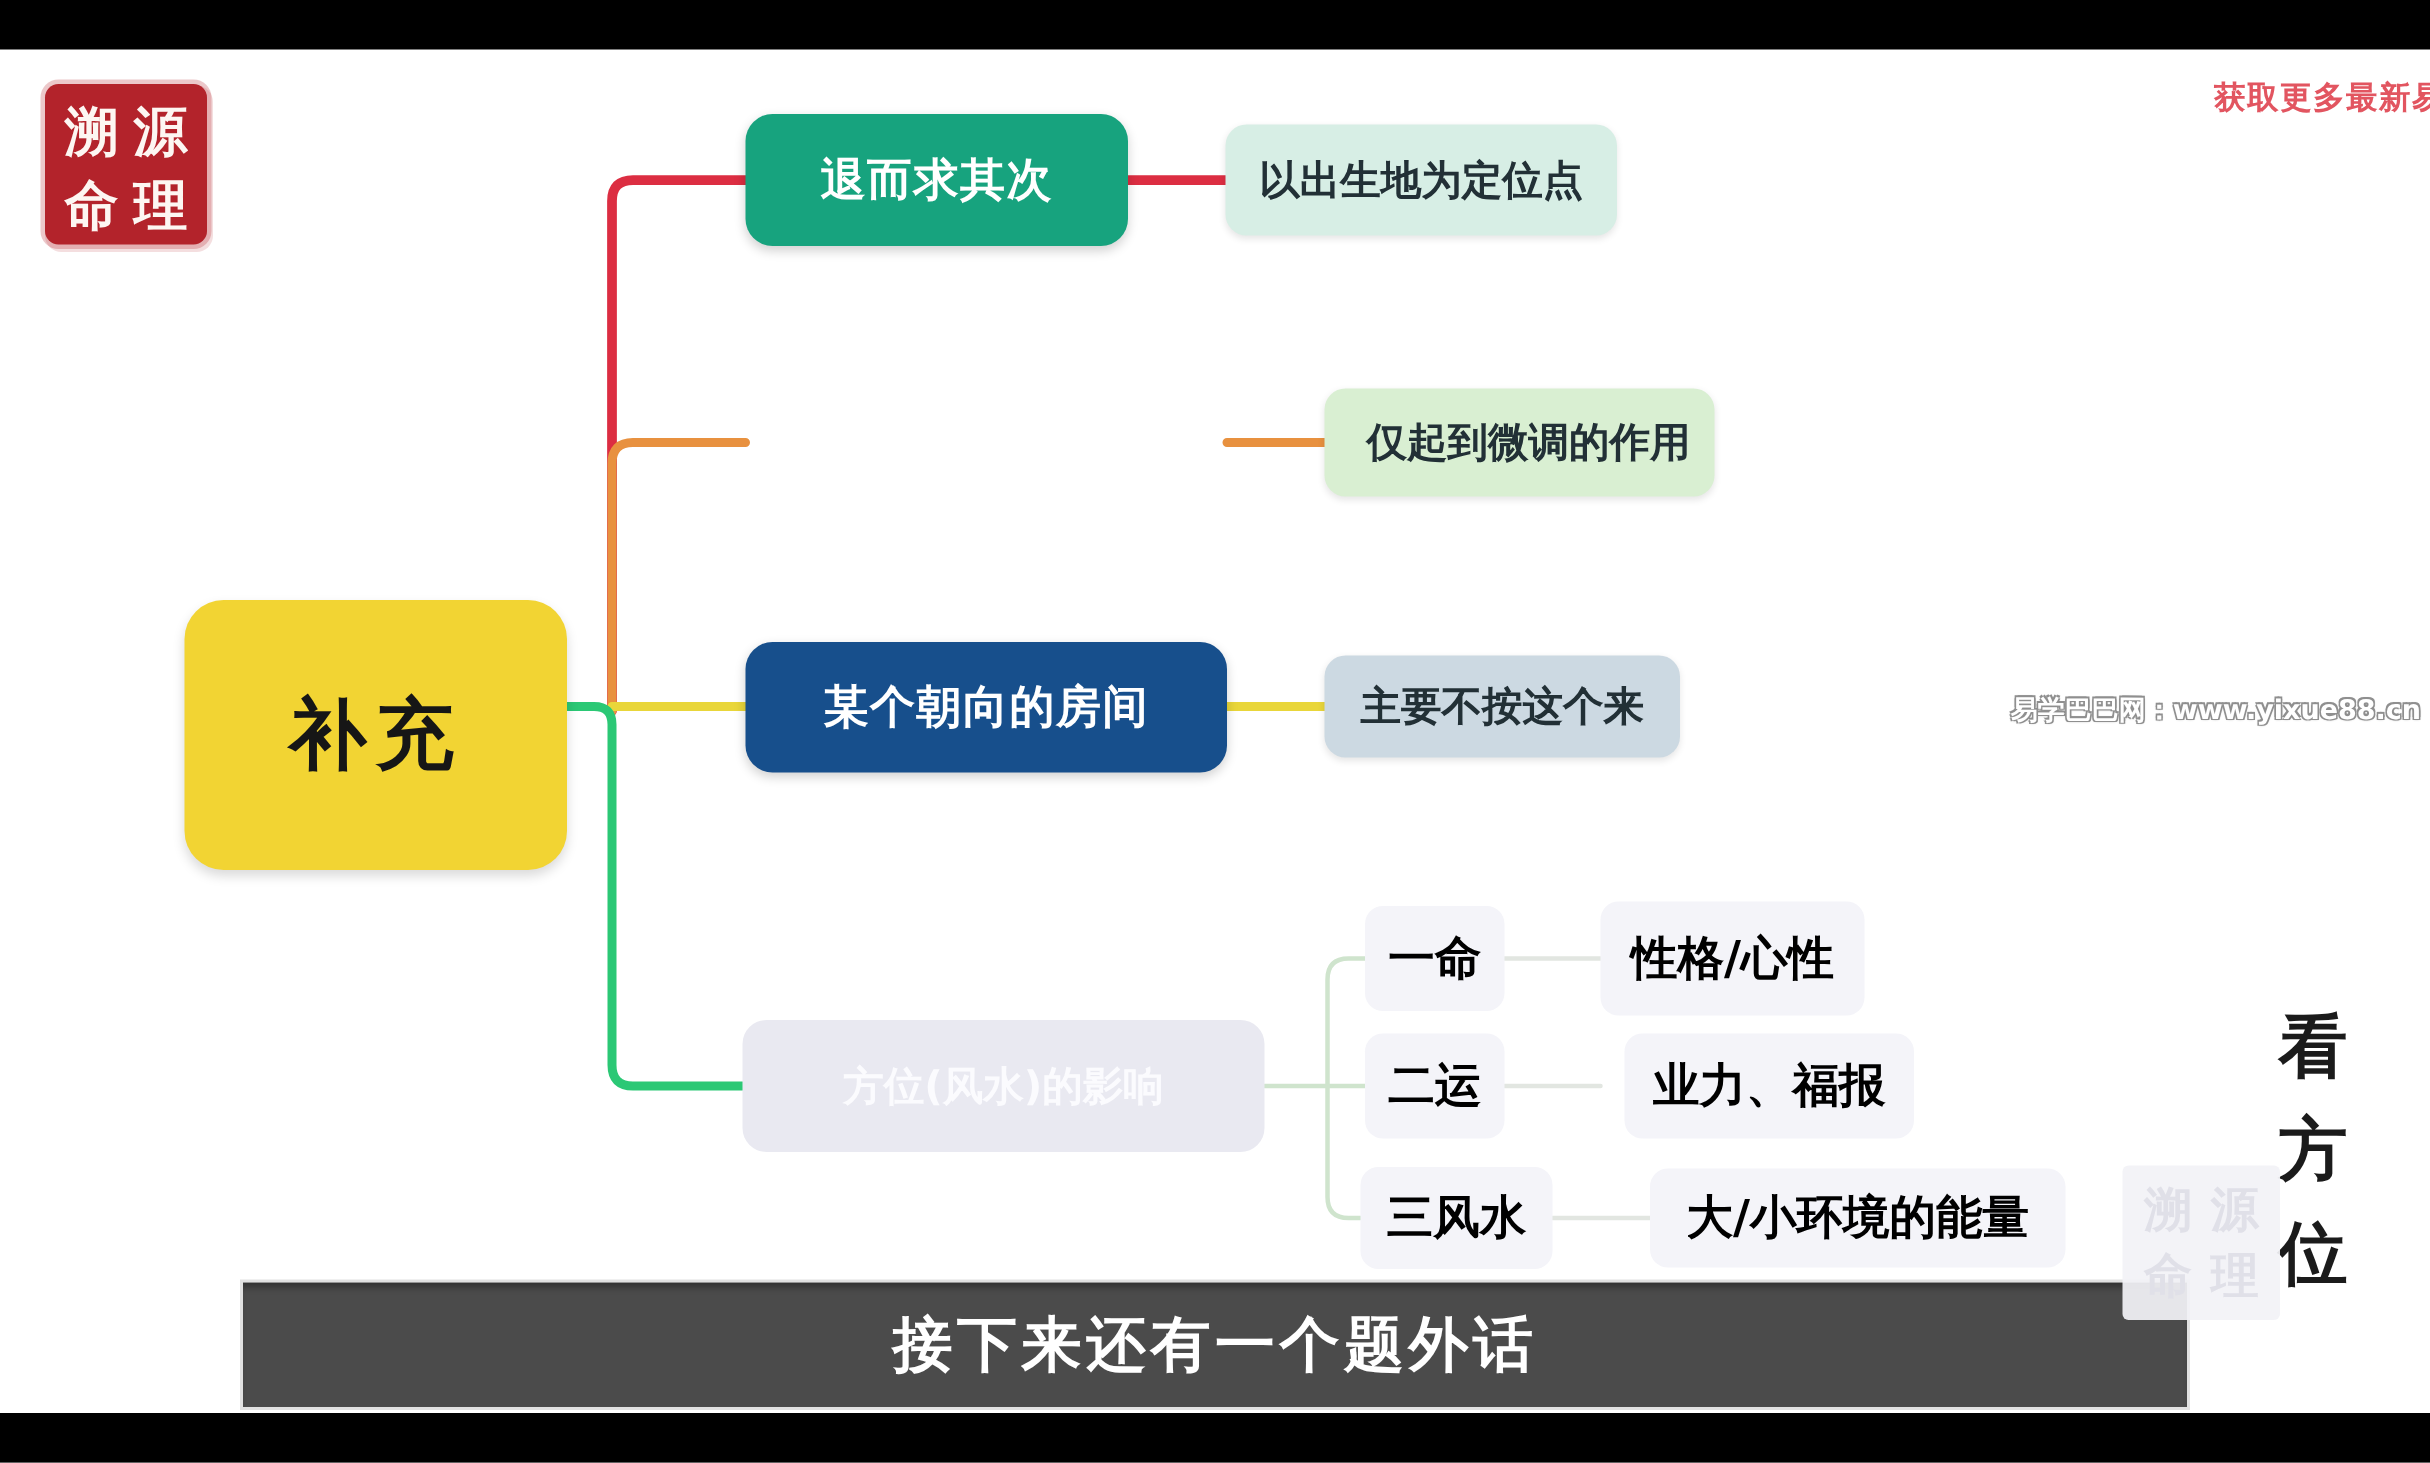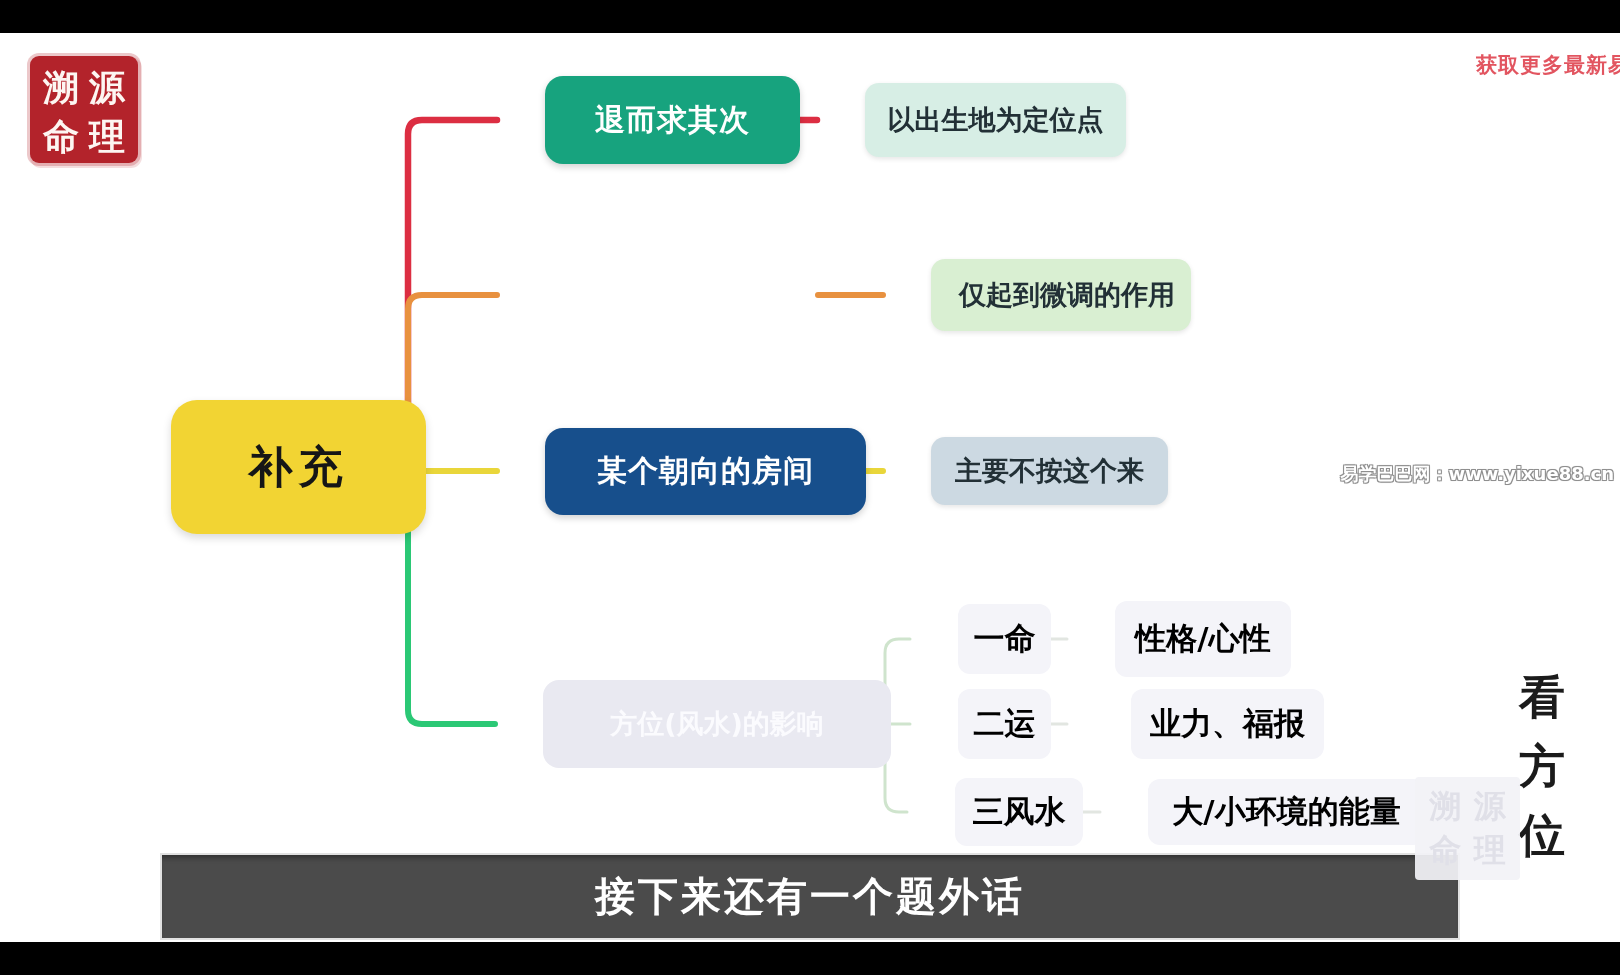--- a/index.html
+++ b/index.html
@@ -32,25 +32,25 @@
     position:absolute;right:6px;top:461px;z-index:5;text-align:right;
     font-size:18px;font-weight:bold;color:#ffffff;line-height:26px;white-space:nowrap;
     text-shadow:-1px -1px 0 #8f8f8f,1px -1px 0 #8f8f8f,-1px 1px 0 #8f8f8f,1px 1px 0 #8f8f8f,0 0 2px #8f8f8f;
   }
   
   svg.links{position:absolute;left:0;top:0;z-index:1;}
 
   
   .node{
     position:absolute;z-index:2;display:flex;align-items:center;justify-content:center;
-    box-sizing:border-box;white-space:nowrap;margin-left:48px;
+    box-sizing:border-box;white-space:nowrap;
   }
   .root{
-    left:123px;top:400px;width:255px;height:134px;background:#f2d433;border-radius:26px;
-    font-size:44px;font-weight:bold;color:#161616;letter-spacing:6px;
+    left:123px;top:400px;width:255px;height:180px;background:#f2d433;border-radius:26px;
+    font-size:52px;font-weight:bold;color:#161616;letter-spacing:6px;
     box-shadow:0 4px 8px rgba(0,0,0,.15);
   }
   .branch{color:#ffffff;font-weight:bold;font-size:30px;border-radius:18px;
     box-shadow:0 3px 7px rgba(0,0,0,.18);letter-spacing:1px;}
   .b1{left:497px;top:76px;width:255px;height:88px;background:#17a37e;}
   .b2{left:497px;top:251px;width:321px;height:88px;background:#3eb22c;}
   .b3{left:497px;top:428px;width:321px;height:87px;background:#174f8c;text-align:right;}
   .leaf{color:#22313а;color:#223036;font-weight:600;font-size:27px;border-radius:14px;
     box-shadow:0 2px 5px rgba(0,0,0,.10);}
   .l1{left:817px;top:83px;width:261px;height:74px;background:#d7eee5;}

